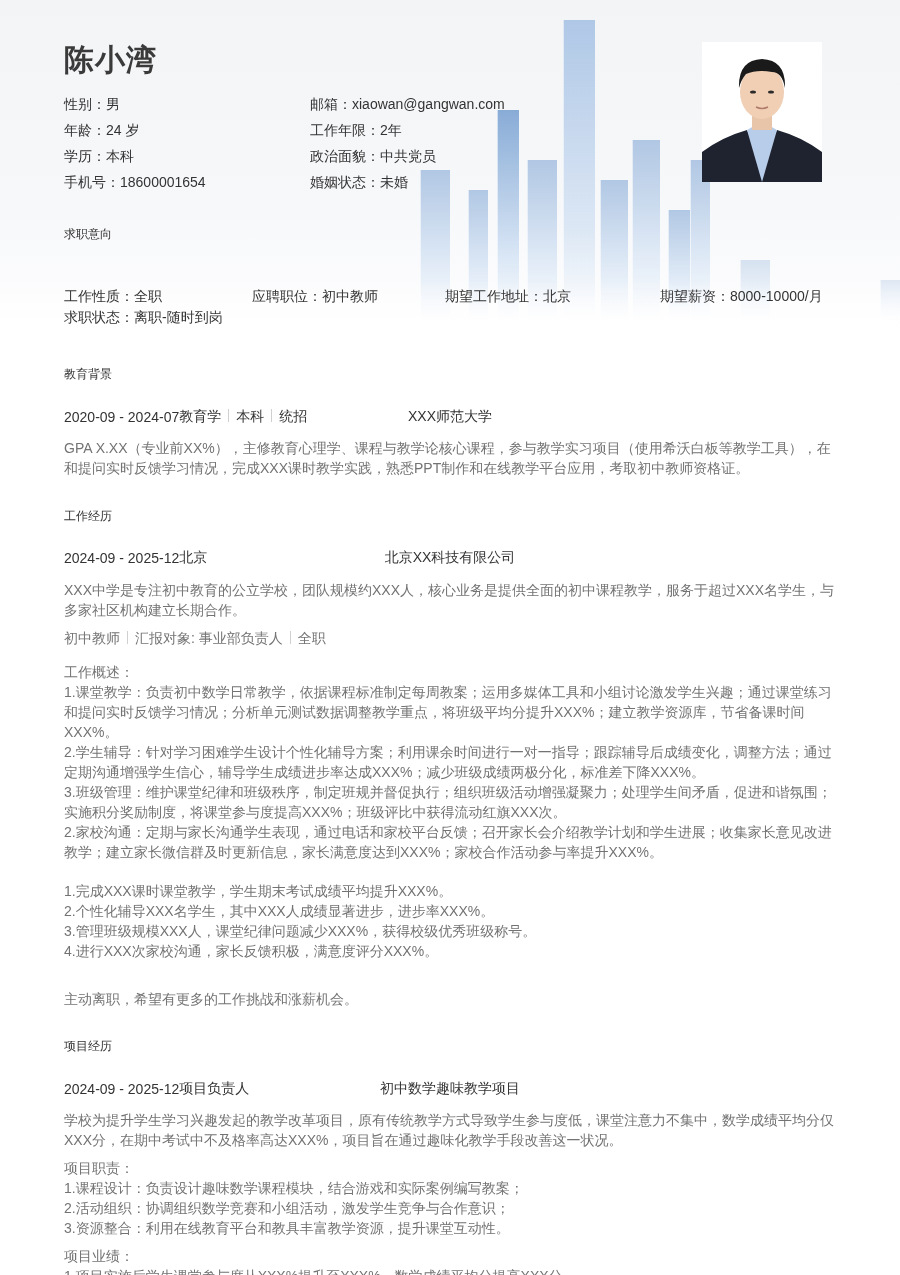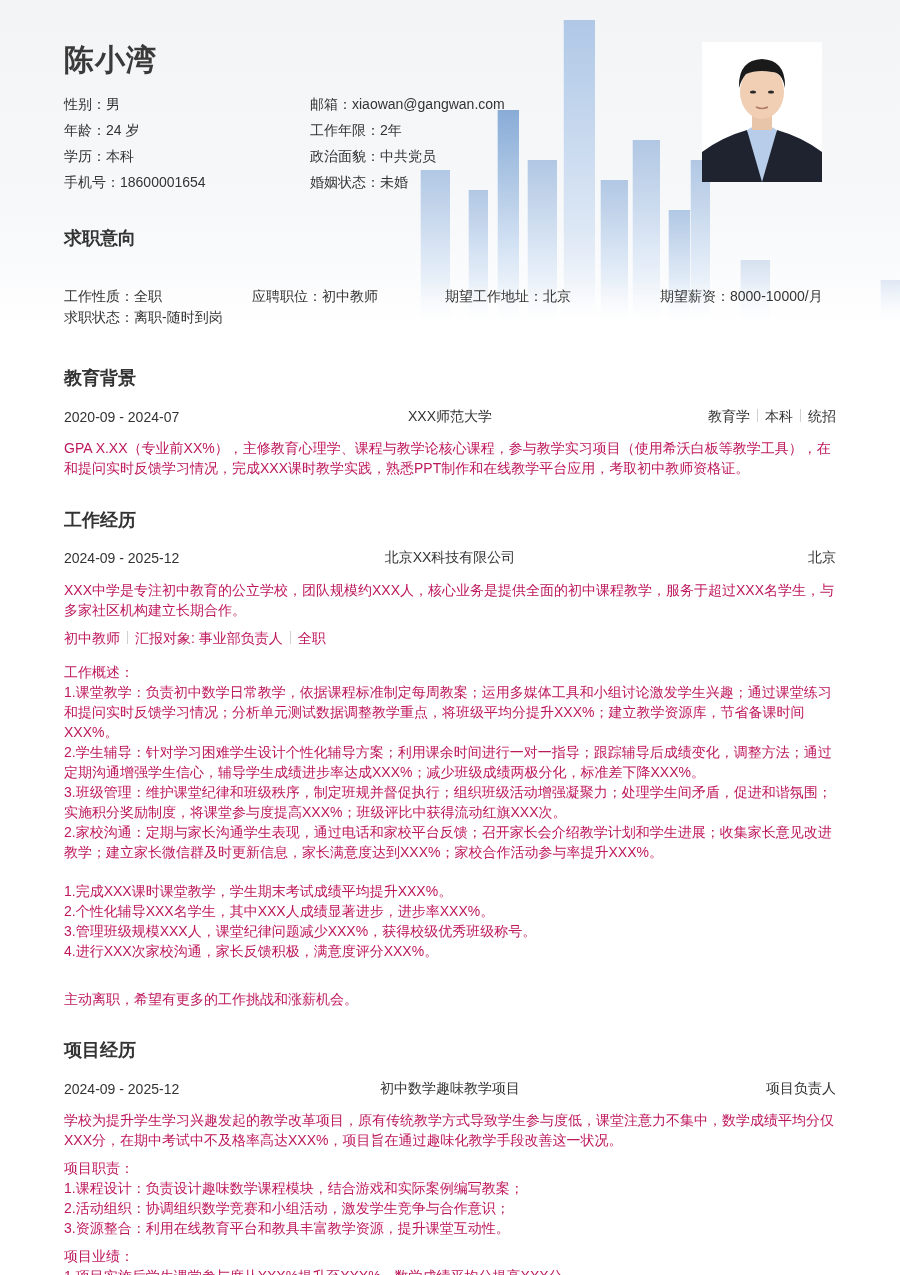--- a/index.html
+++ b/index.html
@@ -31,32 +31,32 @@
   }
   .info { position: absolute; top: 94px; left: 0; width: 620px; }
   .info .row { height: 26px; line-height: 20px; display: flex; }
   .info .col1 { width: 246px; }
   .info .col2 { width: 360px; }
   .photo {
     position: absolute; left: 638px; top: 42px; width: 120px; height: 140px;
     background: #ffffff; overflow: hidden;
   }
   .section-title {
-    position: absolute; left: 0; font-size: 18px; font-weight: bold; color: #333;
+    position: absolute; left: 0; font-size: 12px; font-weight: normal; color: #333;
   }
   .intent-row { position: absolute; left: 0; width: 772px; display: flex; }
   .intent-row .cell { white-space: nowrap; }
   .entry-head {
     position: absolute; left: 0; width: 772px; height: 20px;
-    display: flex; justify-content: space-between; align-items: center;
+    display: flex; justify-content: flex-start; align-items: center;
   }
   .entry-head .mid { position: absolute; left: 50%; transform: translateX(-50%); white-space: nowrap; }
   .sep { display: inline-block; width: 1px; height: 13px; background: #d0d0d0; margin: 0 7px; vertical-align: -1px; }
   .para {
-    position: absolute; left: 0; width: 772px; line-height: 20px; color: #be185d;
+    position: absolute; left: 0; width: 772px; line-height: 20px; color: #737373;
   }
   .para p { margin: 0; }
 </style>
 </head>
 <body>
 
 <div class="bg">
   <div class="bld" style="left:420px;width:30px;height:150px;"></div>
   <div class="bld" style="left:468px;width:20px;height:130px;"></div>
   <div class="bld" style="left:497px;width:22px;height:210px;background:linear-gradient(180deg,rgba(90,140,200,0.7),rgba(160,195,235,0.35) 70%,rgba(255,255,255,0));"></div>

